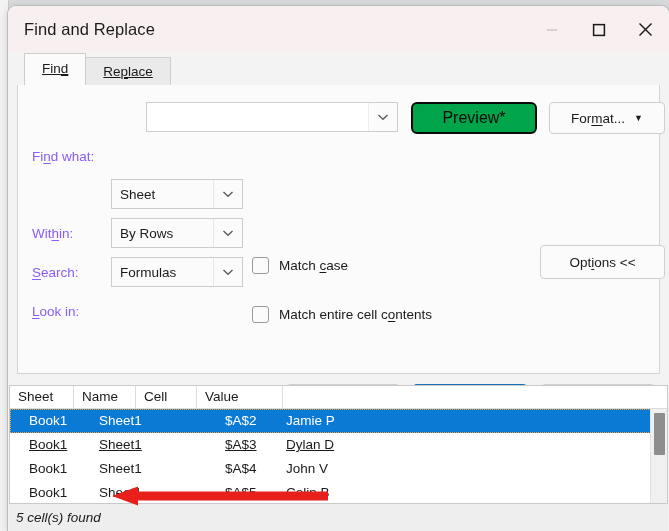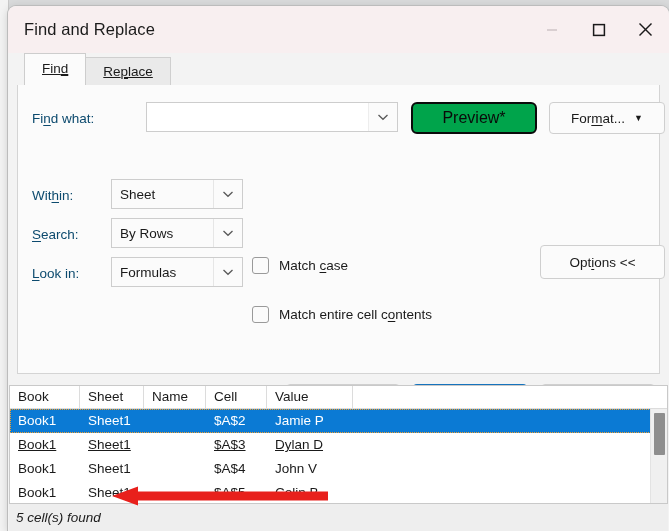--- a/index.html
+++ b/index.html
@@ -122,22 +122,23 @@
     margin: 0 9px;
     background: #fbfbfb;
     border: 1px solid #d4d4d4;
     border-top: none;
     height: 289px;
     box-sizing: border-box;
   }
   .lbl {
     position: absolute;
     font-size: 13.5px;
-    color: #0c4a6e;
+    color: #8b5cf6;
     white-space: nowrap;
+    margin-top: 38px;
   }
   u { text-underline-offset: 2px; }
 
   
   .combo {
     position: absolute;
     box-sizing: border-box;
     border: 1px solid #cdcdcd;
     background: #ffffff;
     height: 30px;
@@ -253,21 +254,21 @@
     cursor: default;
   }
   .res-rows { position: relative; }
   .res-row {
     height: 24px;
     display: flex;
     cursor: default;
   }
   .res-row .rcell {
     box-sizing: border-box;
-    padding-left: 8px;
+    padding-left: 19px;
     line-height: 24px;
     font-size: 13.5px;
     overflow: hidden;
     white-space: nowrap;
   }
   .res-row.selected {
     background: #0b7ad4;
     color: #ffffff;
     outline: 1px dotted #f0a030;
     outline-offset: -1px;
@@ -435,21 +436,20 @@
       <span>F<u>i</u>nd All</span>
     </div>
     <div class="btn default" style="position:absolute; left:396px; top:10px; width:114px; height:34px;">
       <span><u>F</u>ind Next</span>
     </div>
     <div class="btn" style="position:absolute; left:524px; top:10px; width:114px; height:34px;">Close</div>
   </div>
 
   <div class="results">
     <div class="res-head">
-        <div class="hcell" style="width: 70px;">Book</div>
         <div class="hcell" style="width: 64px;">Sheet</div>
         <div class="hcell" style="width: 62px;">Name</div>
         <div class="hcell" style="width: 61px;">Cell</div>
         <div class="hcell" style="width: 86px;">Value</div>
       </div>
     <div class="res-rows">
         <div class="res-row selected">
           <div class="rcell" style="width: 70px;">Book1</div>
           <div class="rcell" style="width: 64px;">Sheet1</div>
           <div class="rcell" style="width: 62px;"></div>

